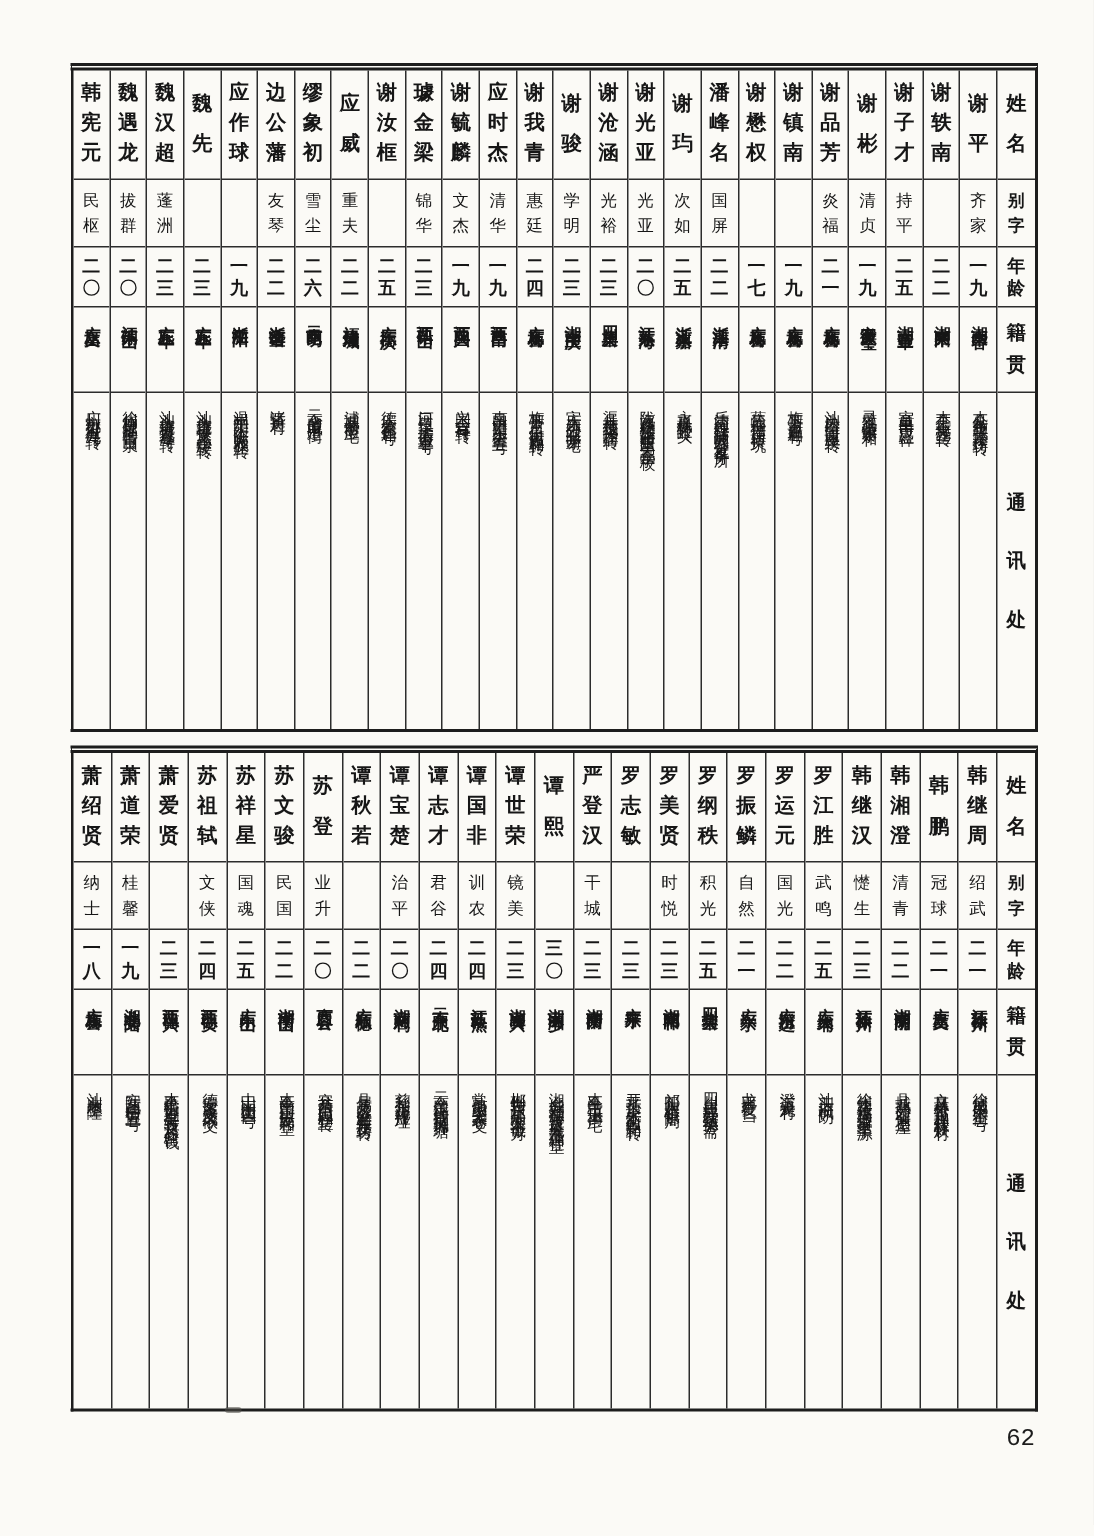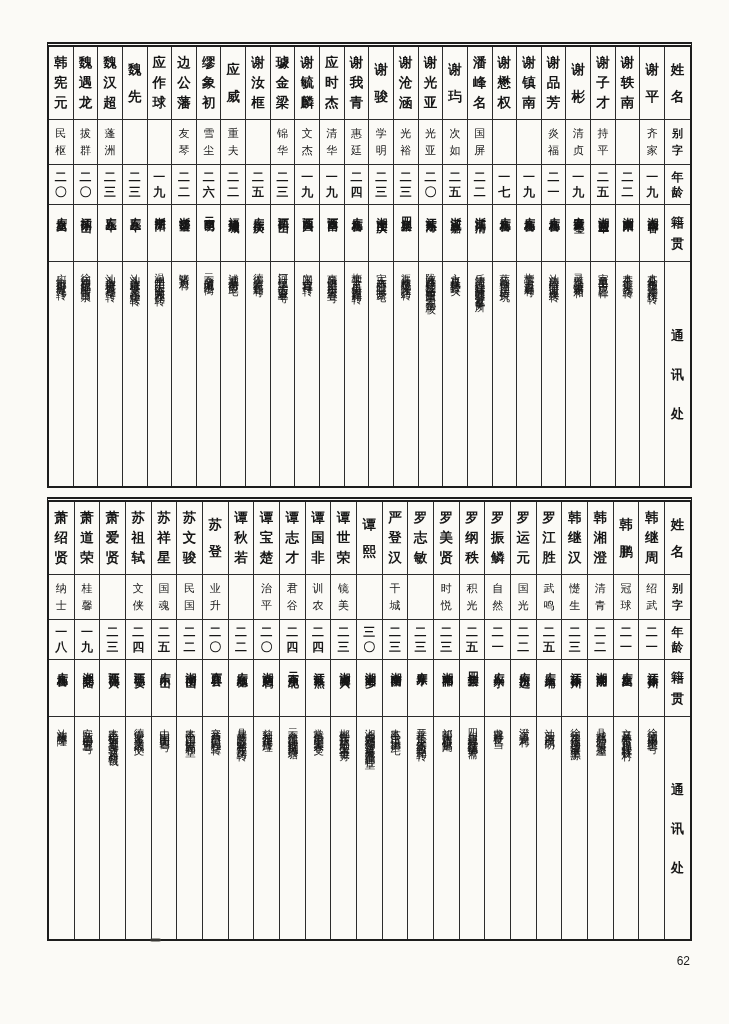--- a/index.html
+++ b/index.html
@@ -79,22 +79,22 @@
   .c-addr.vflow {
     font-size:10.5px;
     line-height:23px;
     letter-spacing:2px;
   }
 
   .pagenum {
     position:absolute;
     right:39px;
     bottom:56px;
-    font-family:Liberation Sans, sans-serif;
-    font-size:12px;
+    font-family:Liberation Mono, monospace;
+    font-size:16px;
     color:#1c1c1c;
   }
   .smudge {
     position:absolute;
     left:150px; top:938px;
     width:11px; height:4px;
     background:#4c4a46;
     opacity:.55;
     border-radius:2px;
   }

